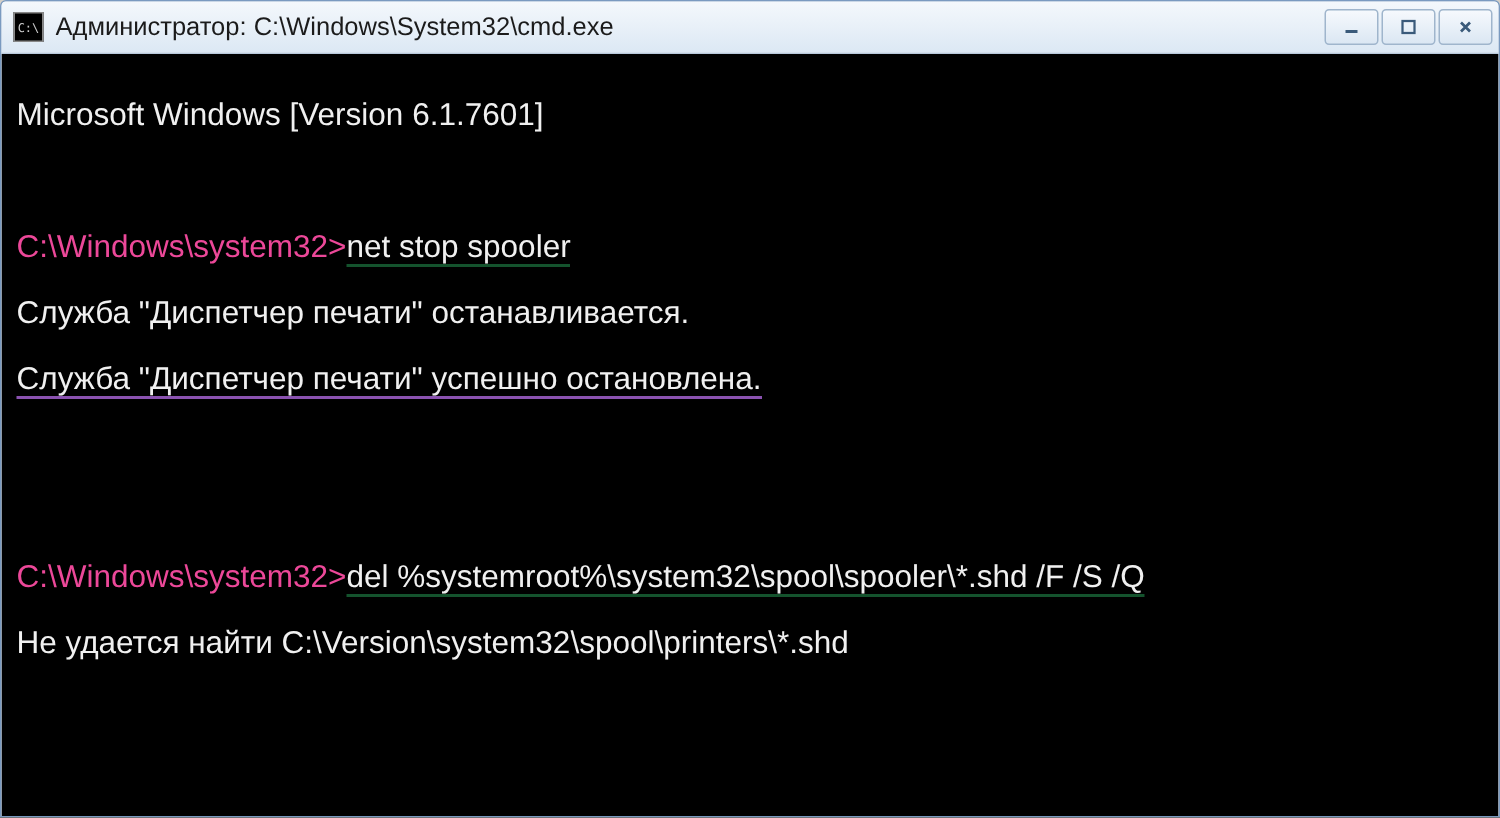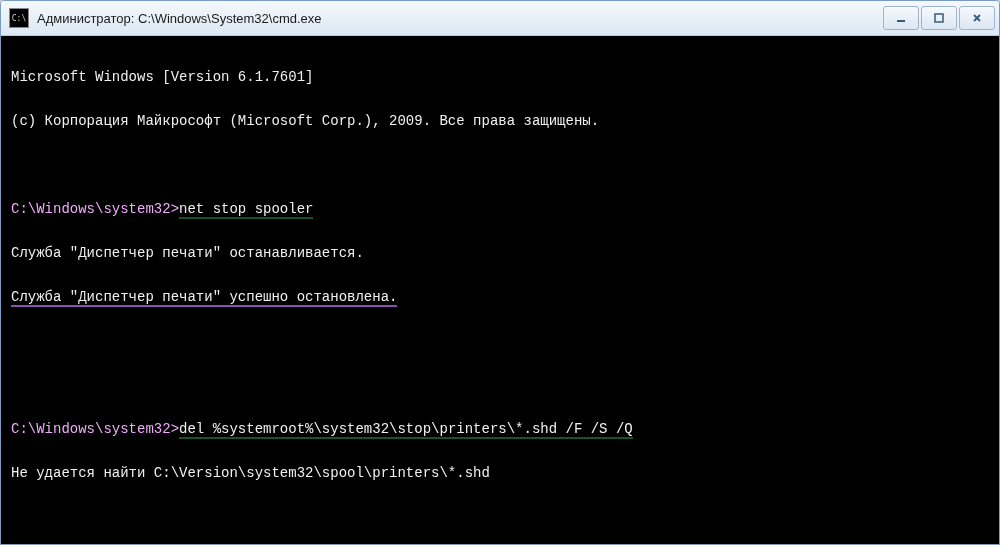--- a/index.html
+++ b/index.html
@@ -39,21 +39,21 @@
     align-items: center;
     justify-content: center;
     margin-right: 8px;
     color: #ccc;
     font-size: 8px;
     font-family: monospace;
   }
   .titlebar .title {
     flex: 1;
     color: #1b1b1b;
-    font-size: 13px;
+    font-size: 17px;
     white-space: nowrap;
     overflow: hidden;
     text-overflow: ellipsis;
   }
   .win-controls {
     display: flex;
     gap: 2px;
   }
   .win-btn {
     width: 34px;
@@ -65,29 +65,29 @@
     align-items: center;
     justify-content: center;
     cursor: pointer;
     color: #3a5a7a;
   }
   .win-btn svg { display: block; }
   .console {
     flex: 1;
     background: #000;
     color: #f0f0f0;
-    font-family: Liberation Mono, monospace;
-    font-size: 14px;
+    font-family: Liberation Sans, sans-serif;
+    font-size: 21px;
     line-height: 22px;
     padding: 8px 10px;
     white-space: pre;
     overflow: hidden;
   }
   .ln { position: relative; height: 22px; }
-  .prompt { color: #f0abfc; }
+  .prompt { color: #ec4899; }
   .ul-red { border-bottom: 2px solid #14532d; }
   .ul-purple { border-bottom: 2px solid #8a52b0; }
 </style>
 </head>
 <body>
 
 <div class="window">
   <div class="titlebar">
     <span class="icon">C:\</span>
     <span class="title">Администратор: C:\Windows\System32\cmd.exe</span>
@@ -105,28 +105,27 @@
       <div class="win-btn">
         <svg width="12" height="12" viewBox="0 0 12 12">
             <path d="M3 3 L9 9 M9 3 L3 9" stroke="currentColor" stroke-width="1.8"></path>
           </svg>
       </div>
     </div>
   </div>
 
   <div class="console">
 <div class="ln">Microsoft Windows [Version 6.1.7601]</div>
-<div class="ln">(c) Корпорация Майкрософт (Microsoft Corp.), 2009. Все права защищены.</div>
 <div class="ln"></div>
 <div class="ln"><span class="prompt">C:\Windows\system32&gt;</span><span class="ul-red">net stop spooler</span></div>
 <div class="ln">Служба "Диспетчер печати" останавливается.</div>
 <div class="ln"><span class="ul-purple">Служба "Диспетчер печати" успешно остановлена.</span></div>
 <div class="ln"></div>
 <div class="ln"></div>
-<div class="ln"><span class="prompt">C:\Windows\system32&gt;</span><span class="ul-red">del %systemroot%\system32\stop\printers\*.shd /F /S /Q</span></div>
+<div class="ln"><span class="prompt">C:\Windows\system32&gt;</span><span class="ul-red">del %systemroot%\system32\spool\spooler\*.shd /F /S /Q</span></div>
 <div class="ln">Не удается найти C:\Version\system32\spool\printers\*.shd</div>
 <div class="ln"></div>
 
 
 
 
 
 
 
 

